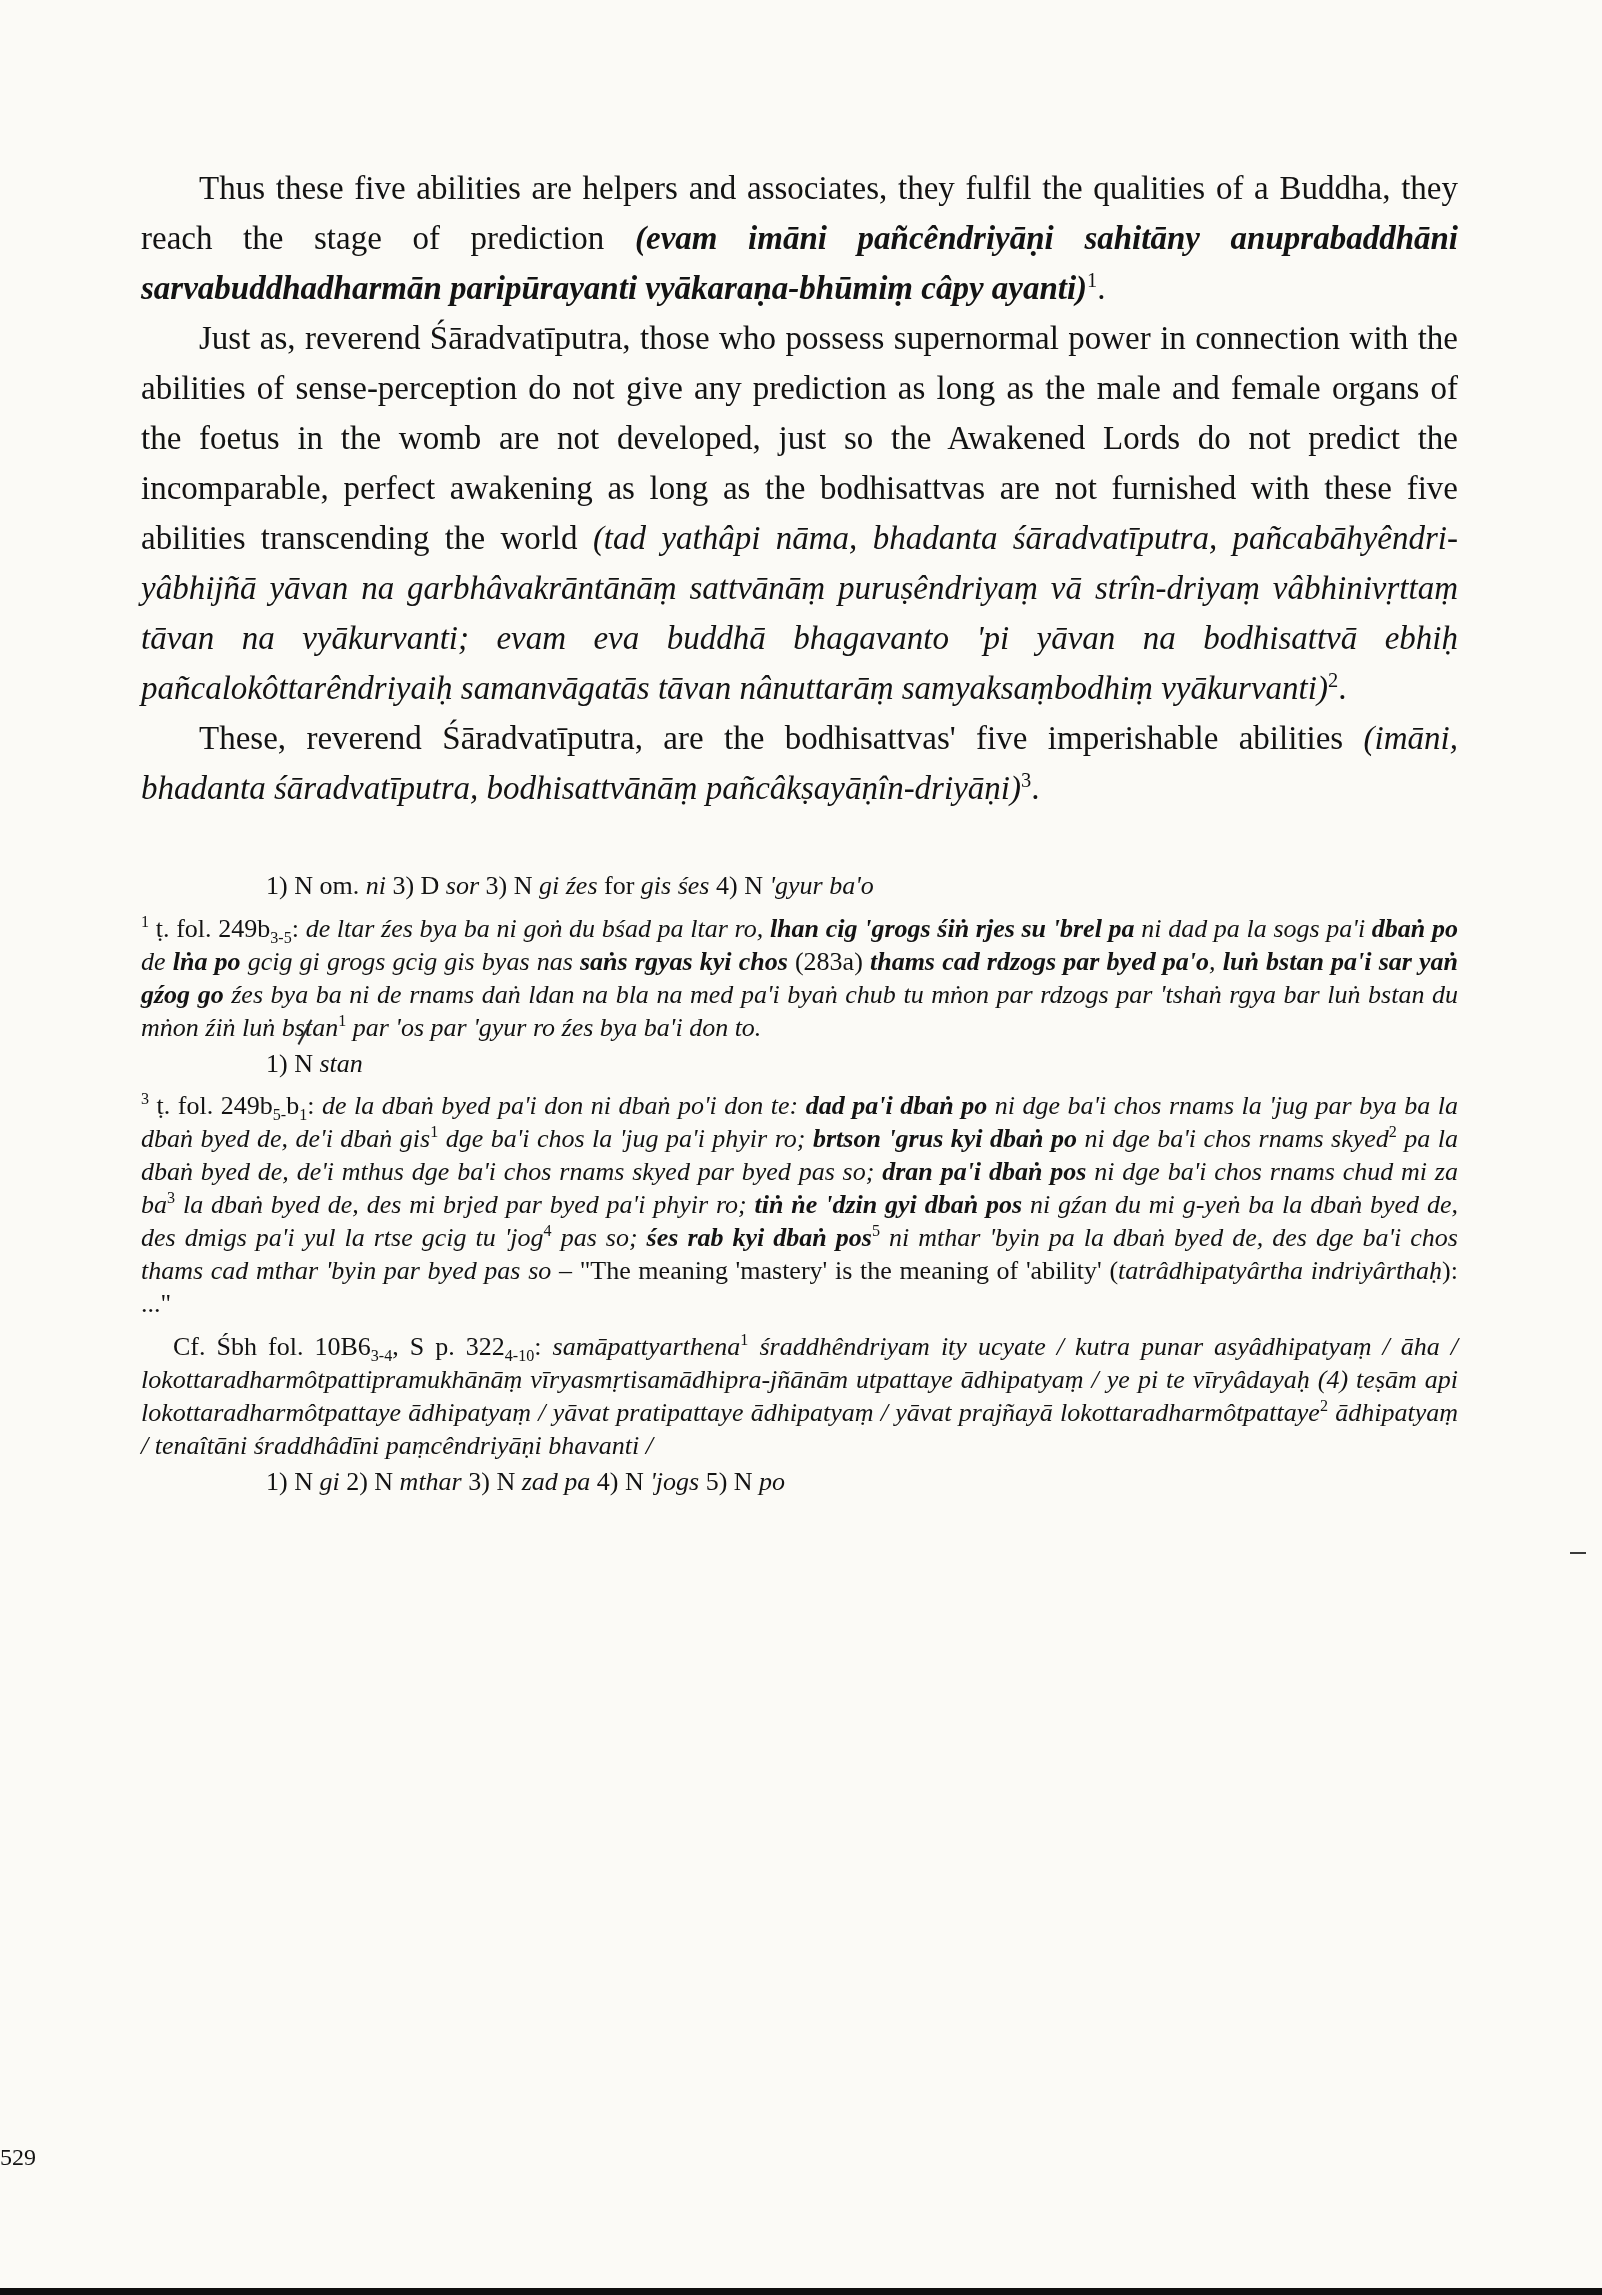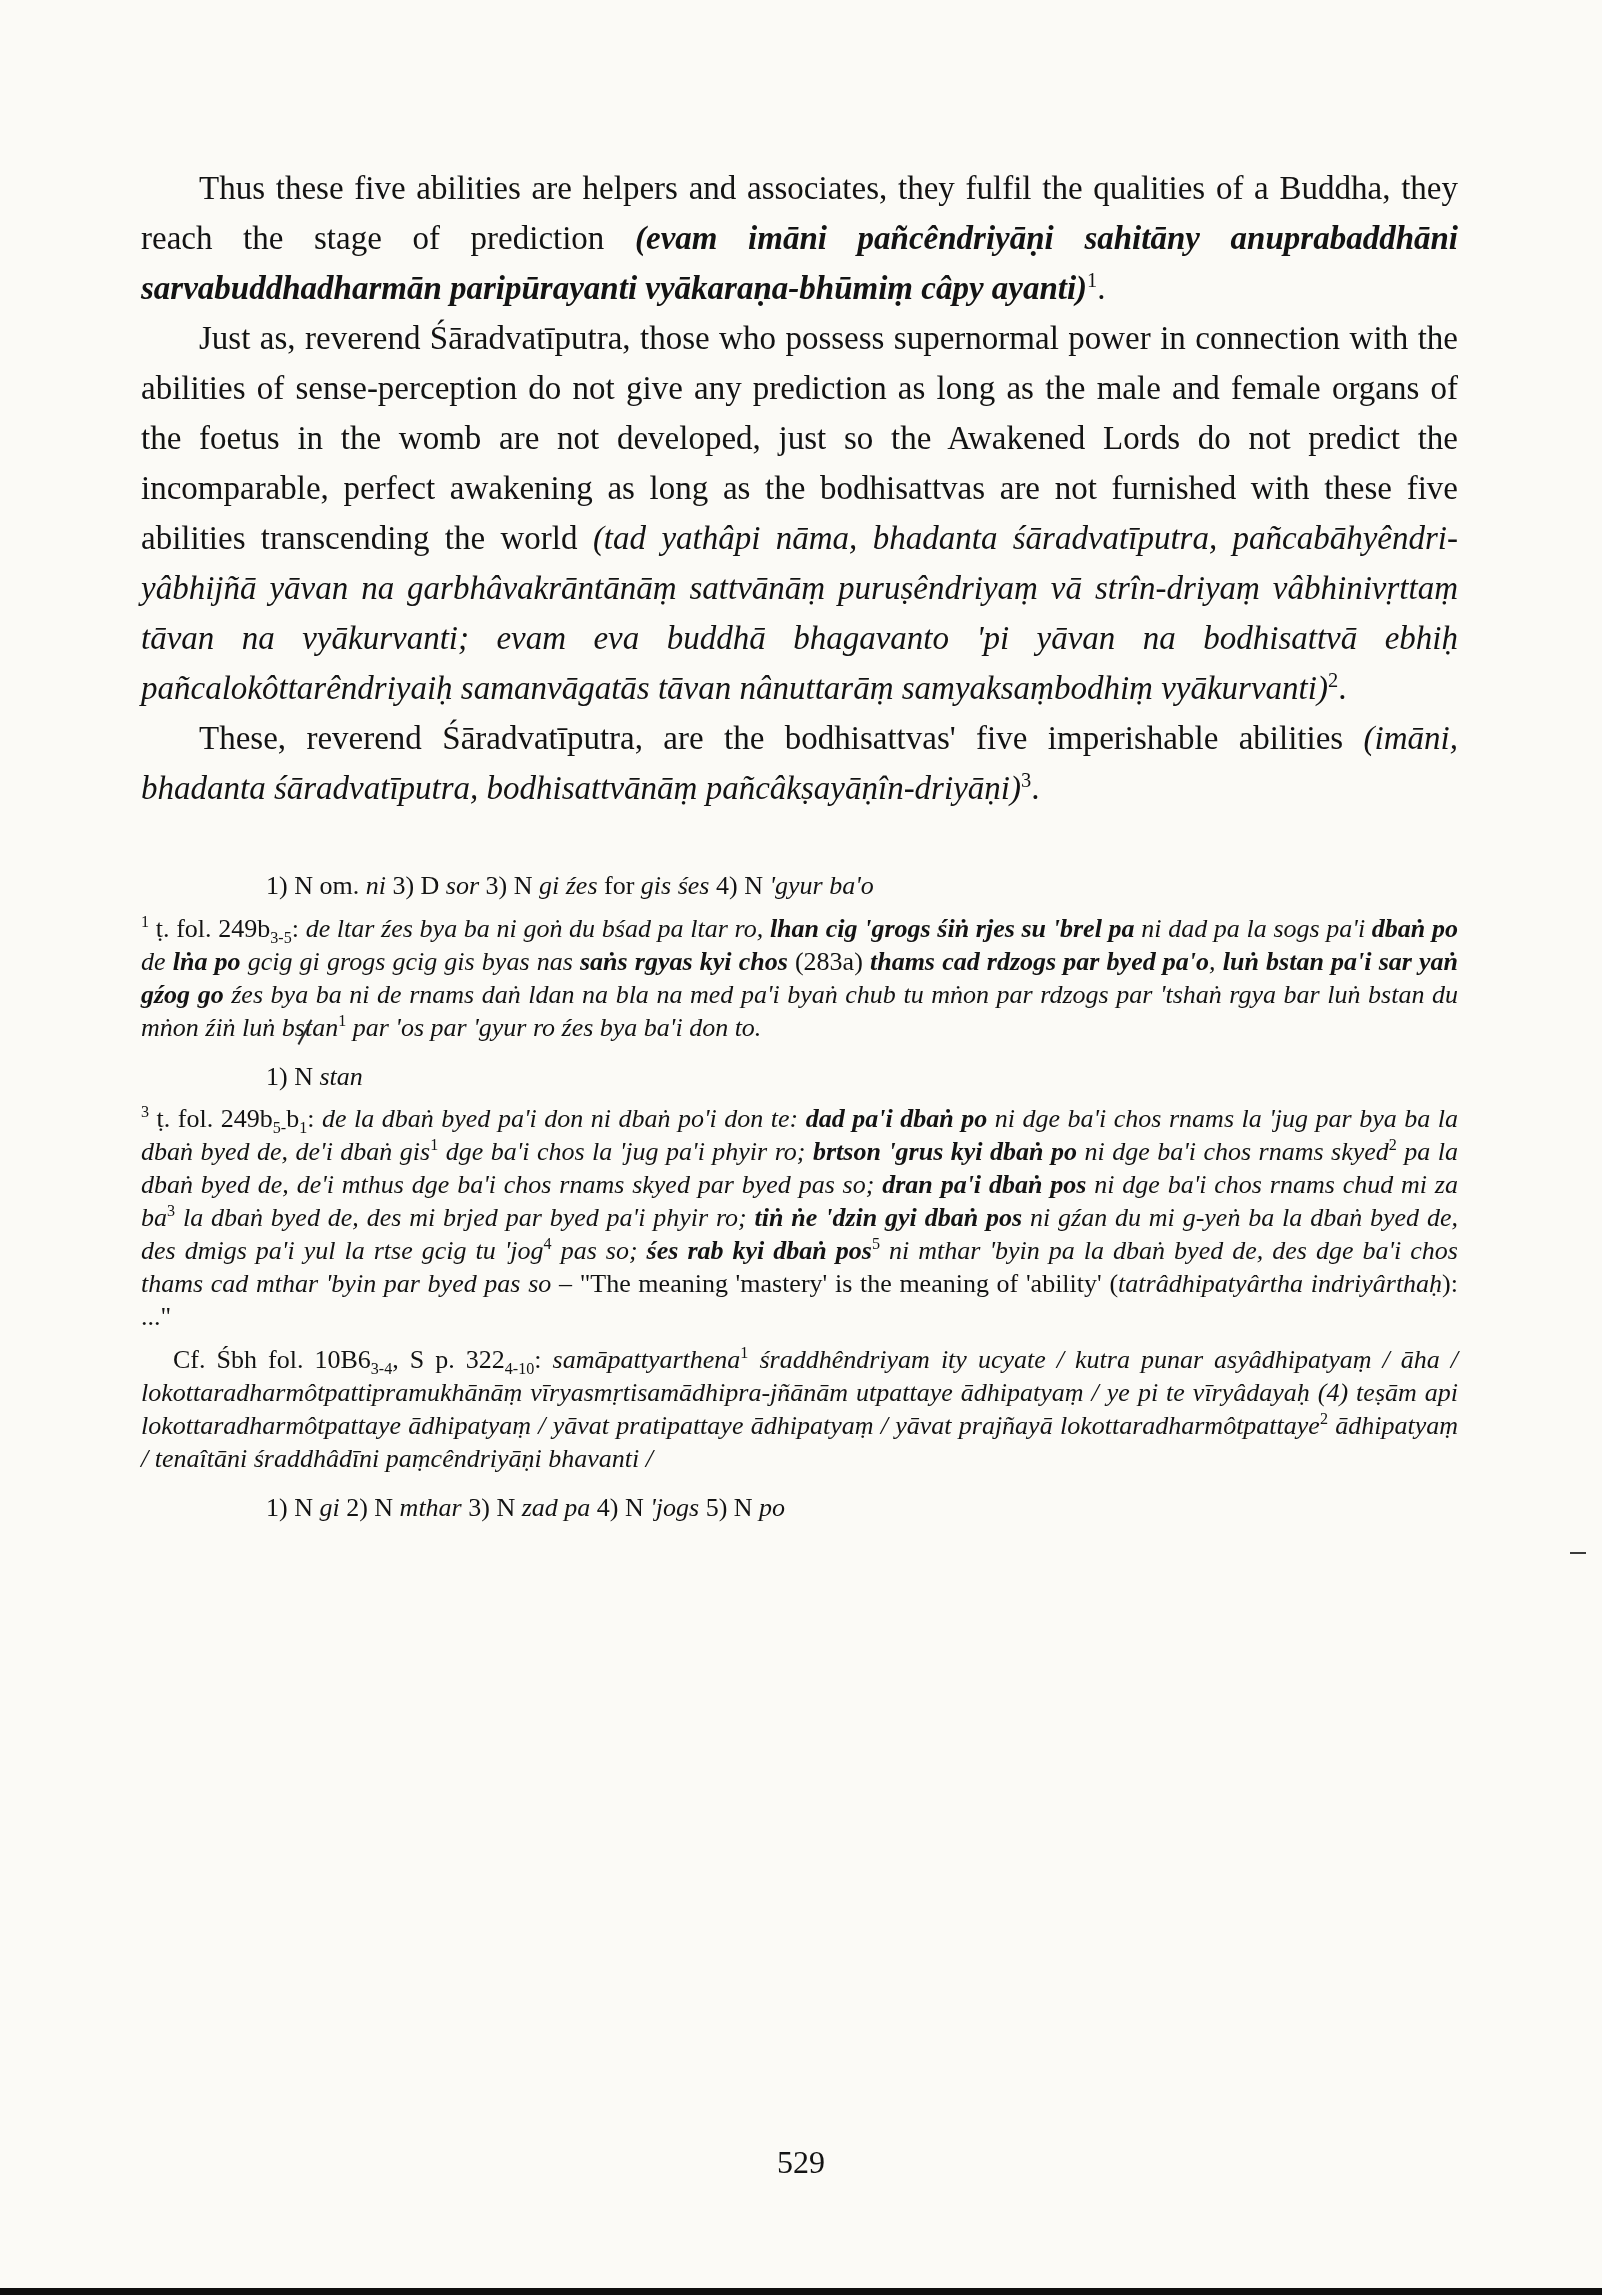--- a/index.html
+++ b/index.html
@@ -28,34 +28,34 @@
   }
   .footnotes { margin-top: 56px; }
   .fn {
     font-size: 26px;
     line-height: 33px;
     margin: 9.7px 0 0;
     text-align: justify;
   }
   .fn.first { margin-top: 0; }
   .apparatus { margin-left: 125px; text-align: left; }
-  .subnote   { margin-left: 125px; text-align: left; margin-top: 16px; }
+  .subnote   { margin-left: 125px; text-align: left; margin-top: 3px; }
   .cf        { text-indent: 32px; }
   .closing   { margin-left: 58px; text-align: left; margin-top: 0; }
   .run-i  { font-style: italic; text-align: center; }
   .run-bi { font-style: italic; font-weight: bold; }
   .run-sup { font-size: 62%; vertical-align: super; line-height: 0; }
   .run-sub { font-size: 62%; vertical-align: sub;   line-height: 0; }
   .page-number {
     position: absolute;
     left: 0;
     width: 100%;
     top: 2144px;
-    text-align: center;
-    font-size: 32px;
+    text-align: left;
+    font-size: 24px;
   }
   .artifact-slash {
     position: absolute;
     left: 304px;
     top: 1018px;
     width: 1.8px;
     height: 28px;
     background: #2a2a2a;
     transform: rotate(28deg);
   }

